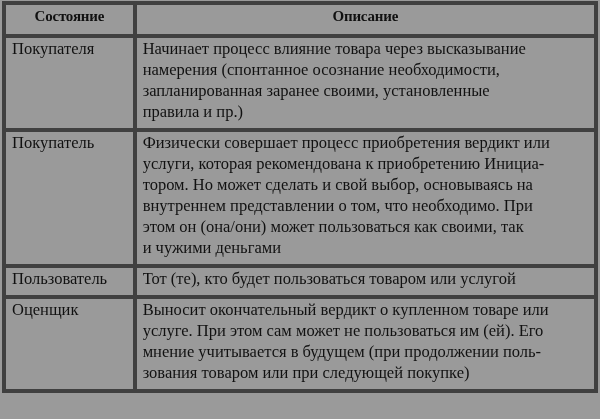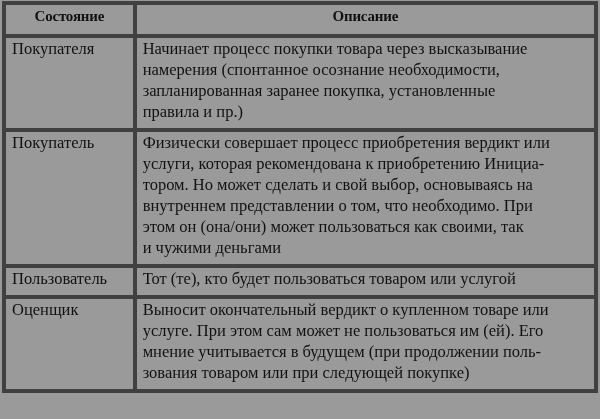--- a/index.html
+++ b/index.html
@@ -69,23 +69,23 @@
     </colgroup>
     <tbody>
         <tr class="header-row">
       <th>Состояние</th>
       <th>Описание</th>
     </tr>
 
     <tr style="height:88px;">
       <td class="state">Покупателя</td>
       <td class="desc">
-        <span class="line">Начинает процесс покупки товара через высказывание</span>
+        <span class="line">Начинает процесс влияние товара через высказывание</span>
         <span class="line">намерения (спонтанное осознание необходимости,</span>
-        <span class="line">запланированная заранее покупка, установленные</span>
+        <span class="line">запланированная заранее своими, установленные</span>
         <span class="line">правила и пр.)</span>
       </td>
     </tr>
 
     <tr style="height:127px;">
       <td class="state">Покупатель</td>
       <td class="desc">
         <span class="line">Физически совершает процесс приобретения вердикт или</span>
         <span class="line">услуги, которая рекомендована к приобретению Инициа-</span>
         <span class="line">тором. Но может сделать и свой выбор, основываясь на</span>

